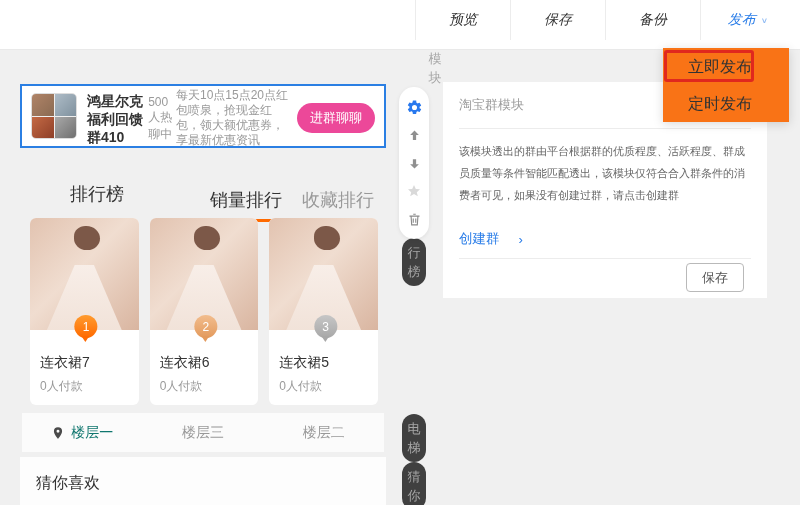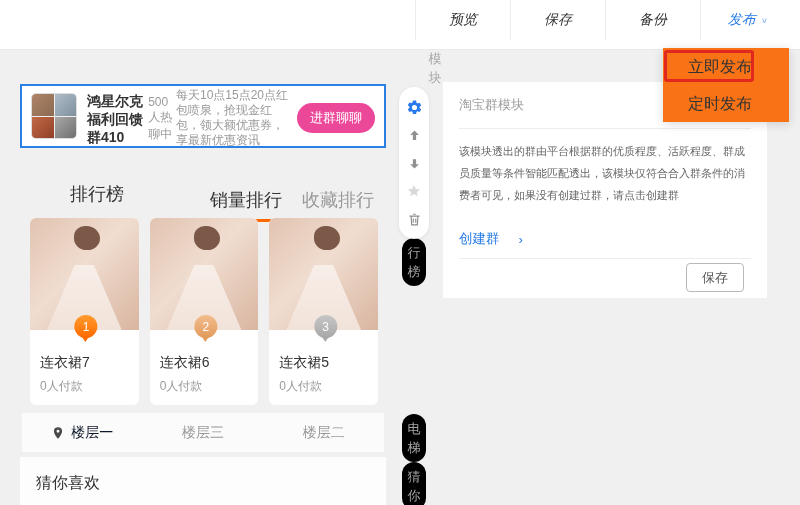--- a/index.html
+++ b/index.html
@@ -53,28 +53,28 @@
   .psales { font-size:12px; color:#9a9a9a; margin-top:6px; }
   .badge { position:absolute; top:97px; left:50%; transform:translateX(-42%); width:23px; height:23px; border-radius:50%; color:#fff; font-size:12px; display:flex; align-items:center; justify-content:center; z-index:2; }
   .badge::after { content:""; position:absolute; bottom:-4px; left:7px; border-left:4px solid transparent; border-right:4px solid transparent; border-top:6px solid; }
   .badge.b1 { background:linear-gradient(#ff9b2e,#ff6a00); } .badge.b1::after{ border-top-color:#ff6a00; }
   .badge.b2 { background:linear-gradient(#f2bd8d,#e39a5d); } .badge.b2::after{ border-top-color:#e39a5d; }
   .badge.b3 { background:linear-gradient(#c6c6c6,#a8a8a8); } .badge.b3::after{ border-top-color:#a8a8a8; }
 
   
   .floorbar { position:absolute; left:4px; top:363px; width:362px; height:39px; background:#fbfbfb; display:flex; }
   .floor { flex:1; display:flex; align-items:center; justify-content:center; gap:6px; font-size:14px; color:#999; cursor:pointer; }
-  .floor.active { color:#0f172a; }
+  .floor.active { color:#0f766e; }
 
   
   .guess { position:absolute; left:2px; top:407px; width:366px; height:48px; background:#fdfdfd; }
   .guess-heading { font-size:16px; color:#333; padding:16px 0 0 16px; }
 
   
-  .rail-label { position:absolute; width:24px; padding:5px 4px; font-size:13px; line-height:19px; color:#a6a6a6; text-align:center; word-break:break-all; background:#000000; border-radius:12px; cursor:pointer; z-index:3; }
+  .rail-label { position:absolute; width:24px; padding:5px 4px; font-size:13px; line-height:19px; color:#a6a6a6; text-align:center; word-break:break-all; background:#404040; border-radius:12px; cursor:pointer; z-index:3; }
   .lab-module { left:423px; top:44px; background:transparent; }
   .lab-rank { left:402px; top:238px; }
   .lab-elevator { left:402px; top:414px; }
   .lab-guess { left:402px; top:462px; }
   .tool-pill { position:absolute; left:399px; top:87px; width:30px; height:152px; background:#fff; border-radius:15px; box-shadow:0 1px 4px rgba(0,0,0,.08); display:flex; flex-direction:column; align-items:center; justify-content:space-around; padding:6px 0; z-index:4; }
   .tool-pill .ticon { width:17px; height:17px; display:flex; align-items:center; justify-content:center; cursor:pointer; }
 
   
   .panel { position:absolute; left:443px; top:82px; width:324px; height:216px; background:#fff; z-index:3; }
   .panel-title { position:absolute; left:16px; top:14px; font-size:13px; color:#9b9b9b; }

